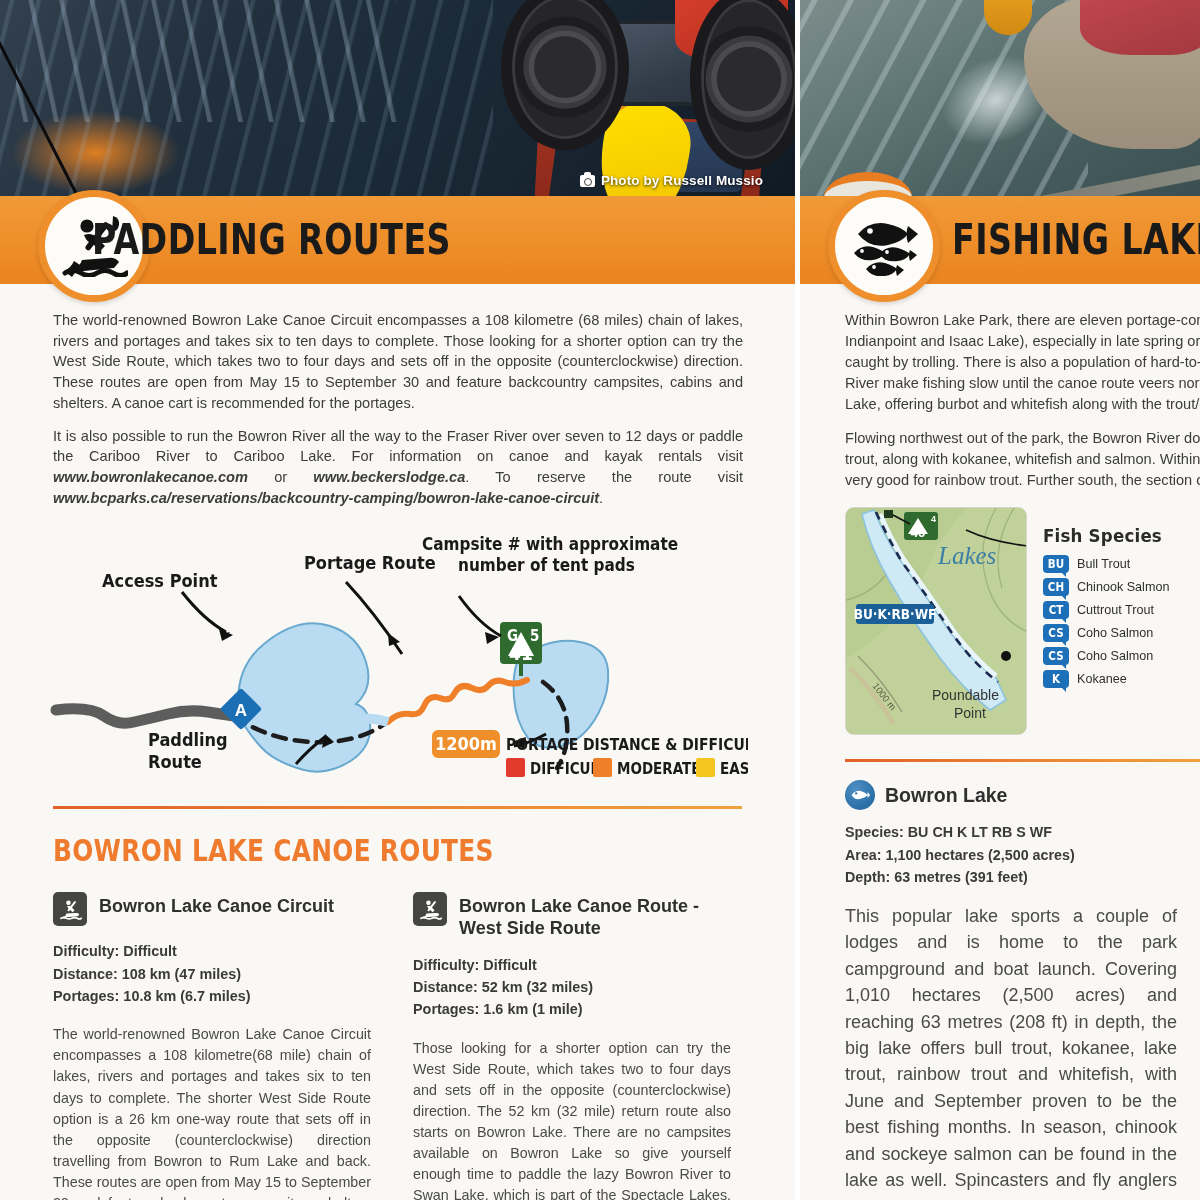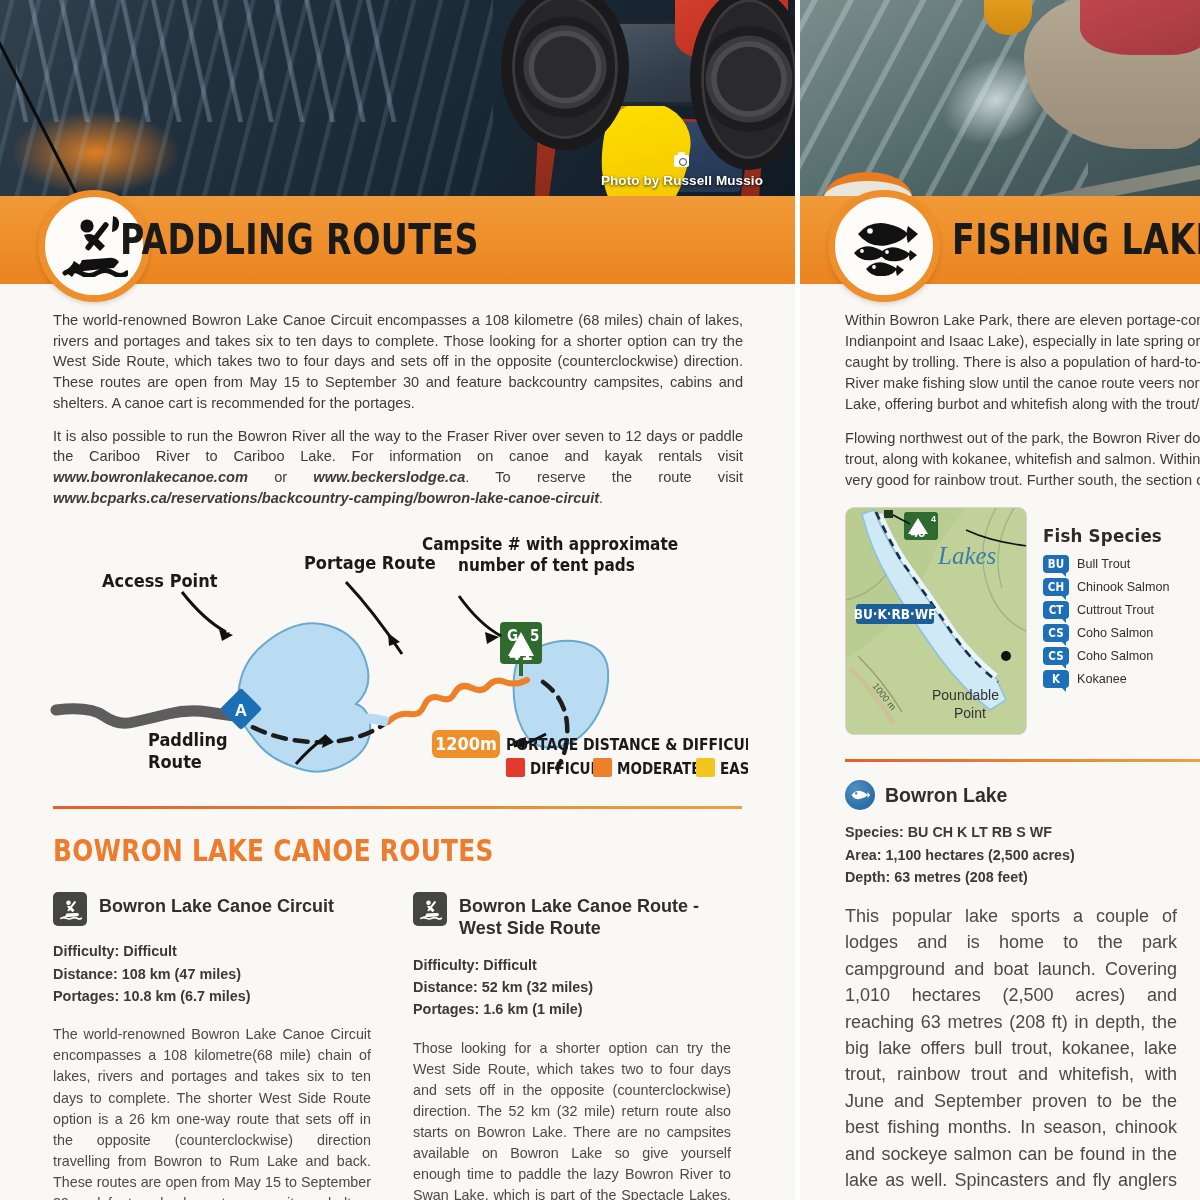--- a/index.html
+++ b/index.html
@@ -140,33 +140,32 @@
     position: absolute; left: 6%; bottom: -14%; width: 22%; height: 26%;
     background: #e9e6dd; border-radius: 50% 50% 0 0;
     border-top: 9px solid #e87c22;
   }
 
   .photo-credit {
     position: absolute; right: 32px; bottom: 8px;
     display: flex; align-items: center; gap: 6px;
     color: #fff; font-size: 13.5px; font-weight: bold; letter-spacing: .1px;
     text-shadow: 0 1px 3px rgba(0,0,0,.85);
-    flex-direction: column;
   }
   .cam-icon { width: 15px; height: 12px; background: #fff; border-radius: 2px; position: relative; flex: 0 0 auto; }
   .cam-icon::before { content:""; position:absolute; left:4px; top:-3px; width:7px; height:3px; background:#fff; border-radius:2px 2px 0 0;}
   .cam-icon::after { content:""; position:absolute; left:4.5px; top:3px; width:6px; height:6px; border:1.6px solid #444; border-radius:50%; }
 
   
   .banner {
     position: absolute; top: 196px; left: 0; width: 100%; height: 88px;
     background: linear-gradient(180deg, #f09a37 0%, #ee8f2b 50%, #ea8420 100%);
     display: flex; align-items: center;
   }
-  .banner-left  { padding-left: 120px; }
+  .banner-left  { padding-left: 92px; }
   .banner-right { padding-left: 152px; }
   .banner h1 {
     font-family: "DejaVu Sans Condensed", "Liberation Sans Narrow", "Liberation Sans", sans-serif;
     font-size: 42px; font-weight: 900; color: #1a1a1a;
     letter-spacing: .5px; line-height: 1; white-space: nowrap;
     transform: scaleX(.88); transform-origin: left center;
   }
   .banner-badge {
     position: absolute; left: 38px; top: -6px;
     width: 112px; height: 112px; border-radius: 50%;
@@ -563,21 +562,21 @@
               <path d="M2 8 q6 -7 13 -5 q6 2 8 5 q-3 4 -9 5 Q6 15 2 8z" fill="#fff"></path>
               <circle cx="8" cy="6" r="1.5" fill="#2a6ea8"></circle>
               <path d="M23 4 l3 4 -3 4 q-1 -4 0 -8z" fill="#fff"></path>
             </svg>
           </span>
           <h3>Bowron Lake</h3>
         </div>
         <div class="lake-stats">
           <div><span>Species: </span><span>BU CH K LT RB S WF</span></div>
           <div>Area: 1,100 hectares (2,500 acres)</div>
-          <div>Depth: 63 metres (208 feet)</div>
+          <div>Depth: 63 metres (391 feet)</div>
         </div>
         <p class="lake-body">This popular lake sports a couple of lodges and is home to the park campground and boat launch. Covering 1,010 hectares (2,500 acres) and reaching 63 metres (208 ft) in depth, the big lake offers bull trout, kokanee, lake trout, rainbow trout and whitefish, with June and September proven to be the best fishing months. In season, chinook and sockeye salmon can be found in the lake as well. Spincasters and fly anglers can work the north end of the lake at the inflow of the Bowron River. During the summer, it is best to troll deep.</p>
       </div>
 
       <div class="lake" style="padding-top:22px">
         <div class="lake-head">
           <span class="lake-circle">
             <svg width="20" height="16" viewBox="0 0 26 20" aria-hidden="true">
               <path d="M2 6 q6 -6 12 -4 q5 2 7 4 q-3 4 -8 4 Q5 11 2 6z" fill="#fff"></path>
               <circle cx="7" cy="5" r="1.3" fill="#2a6ea8"></circle>

